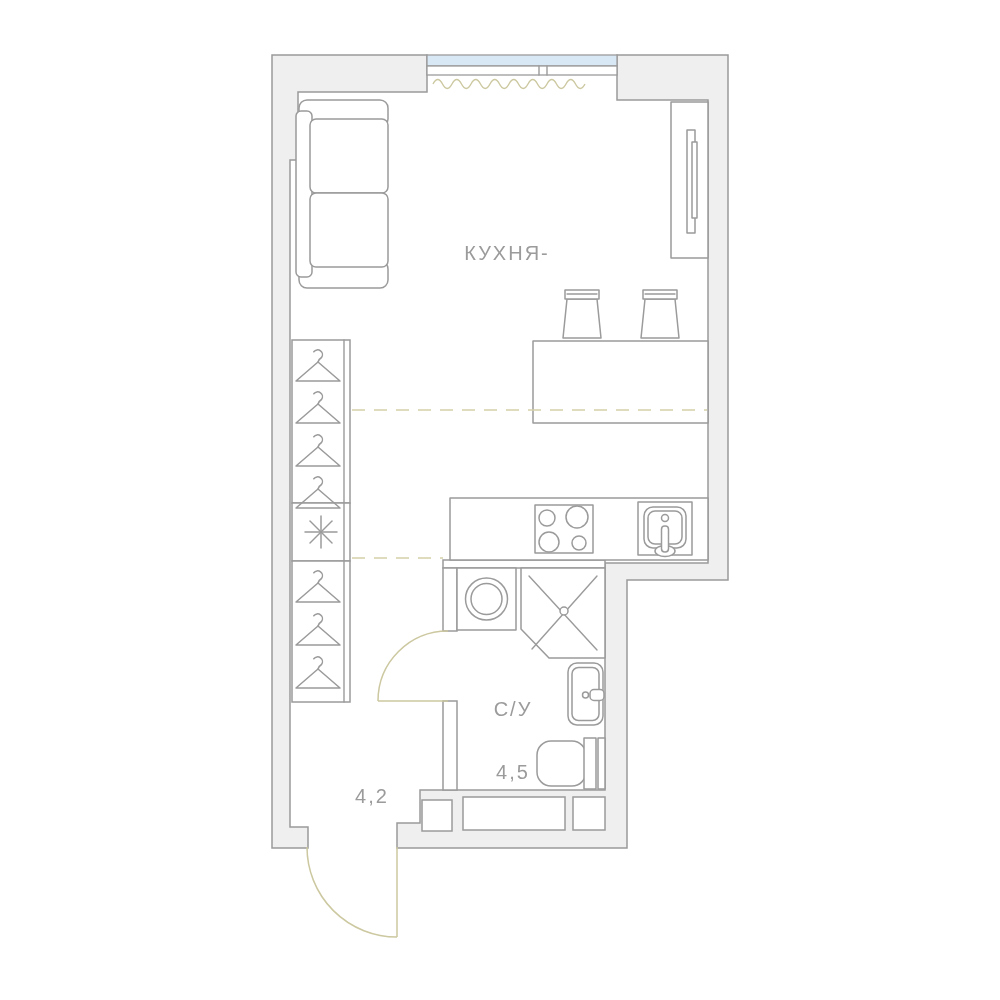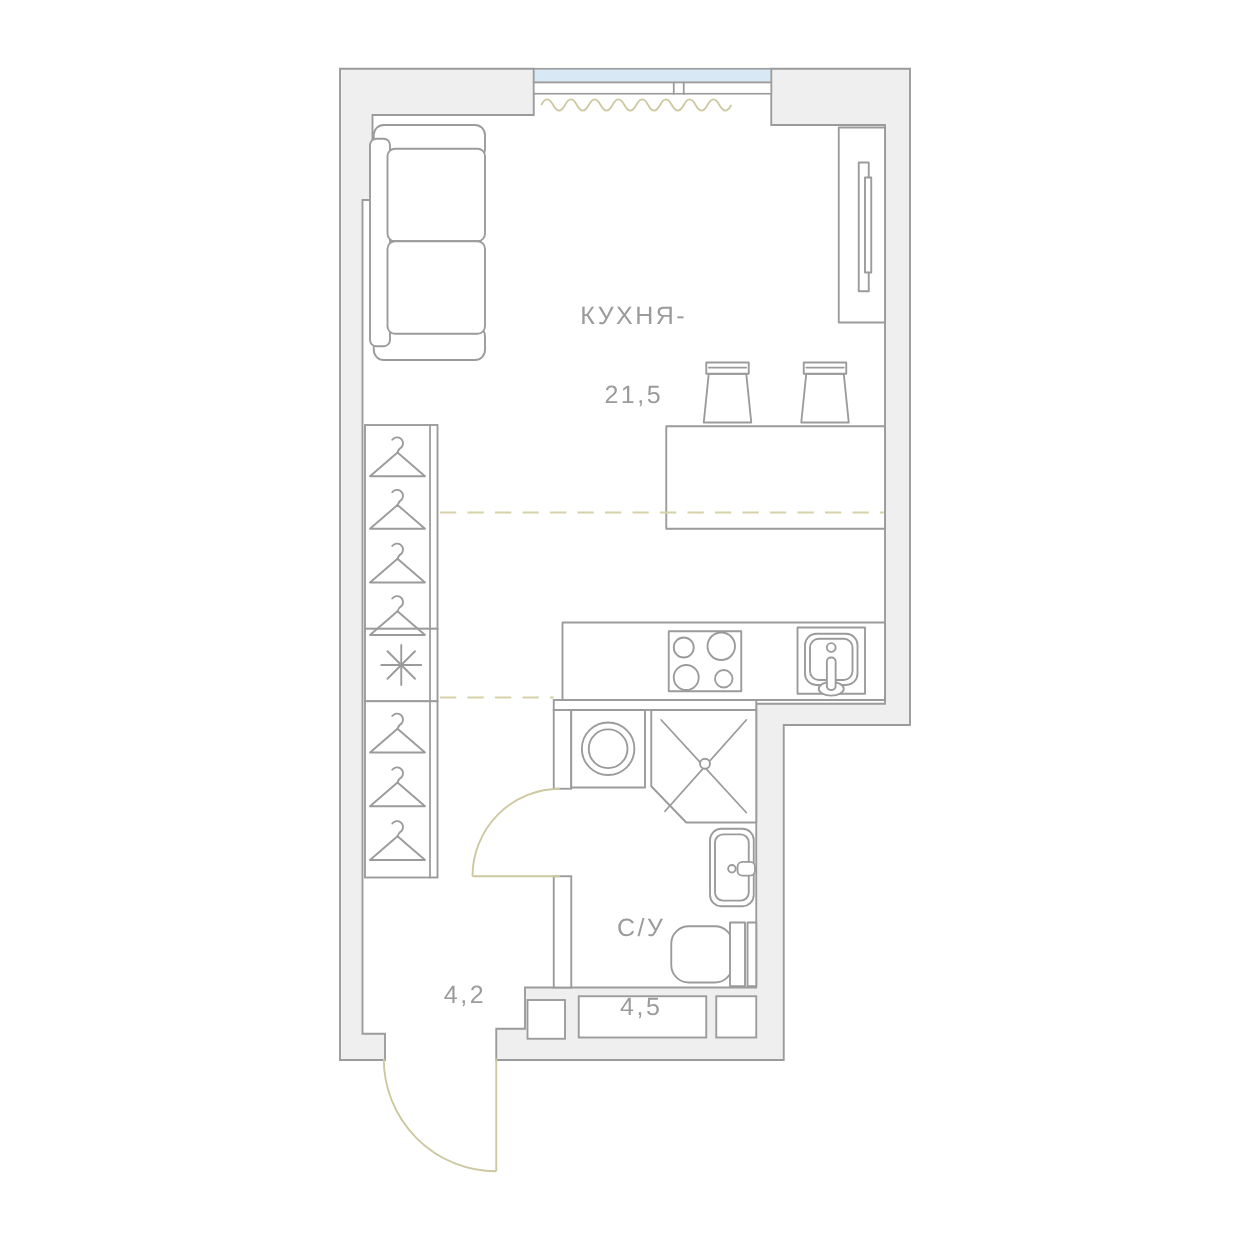--- a/index.html
+++ b/index.html
@@ -160,24 +160,23 @@
       <path class="door" d="M307,847 A90,90 0 0 0 397,937"></path>
       <line class="door" x1="397" y1="847" x2="397" y2="937"></line>
     </g>
 
     <line class="dash" x1="352" y1="410" x2="707" y2="410"></line>
     <line class="dash" x1="352" y1="558" x2="443" y2="558"></line>
   </svg>
 
   <div class="room-label" style="left:377px;top:201px;width:260px;">
     <div>КУХНЯ-</div>
-    <div>21,5</div>
   </div>
 
-  <div class="room-label" style="left:453px;top:691px;width:120px;">
+  <div class="room-label" style="left:453px;top:657px;width:120px;">
     <div>С/У</div>
     <div>4,5</div>
   </div>
 
   <div class="room-label" style="left:312px;top:744px;width:120px;">
     <div>4,2</div>
   </div>
 
 </div>
 

